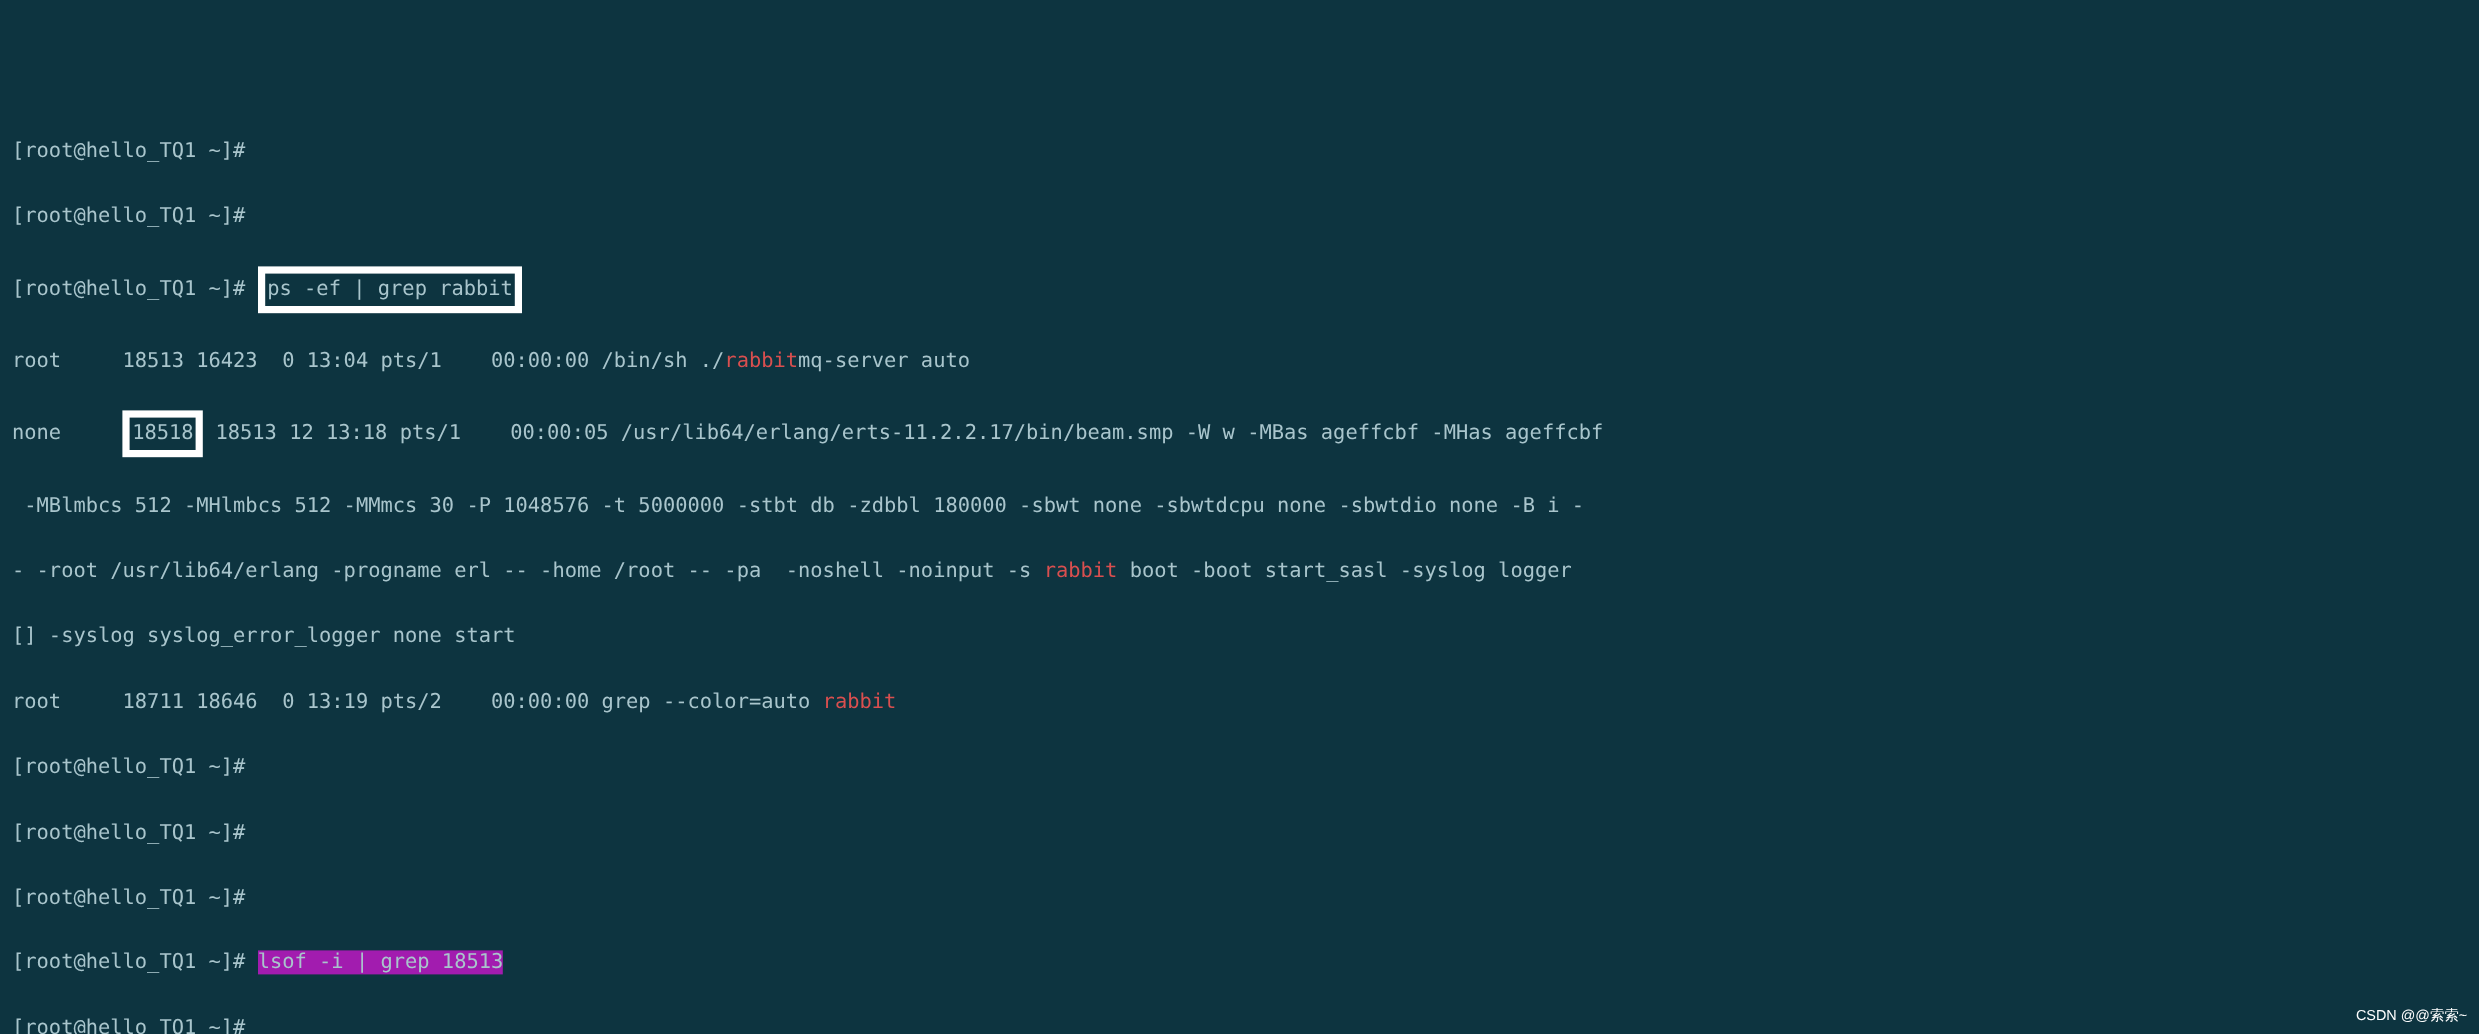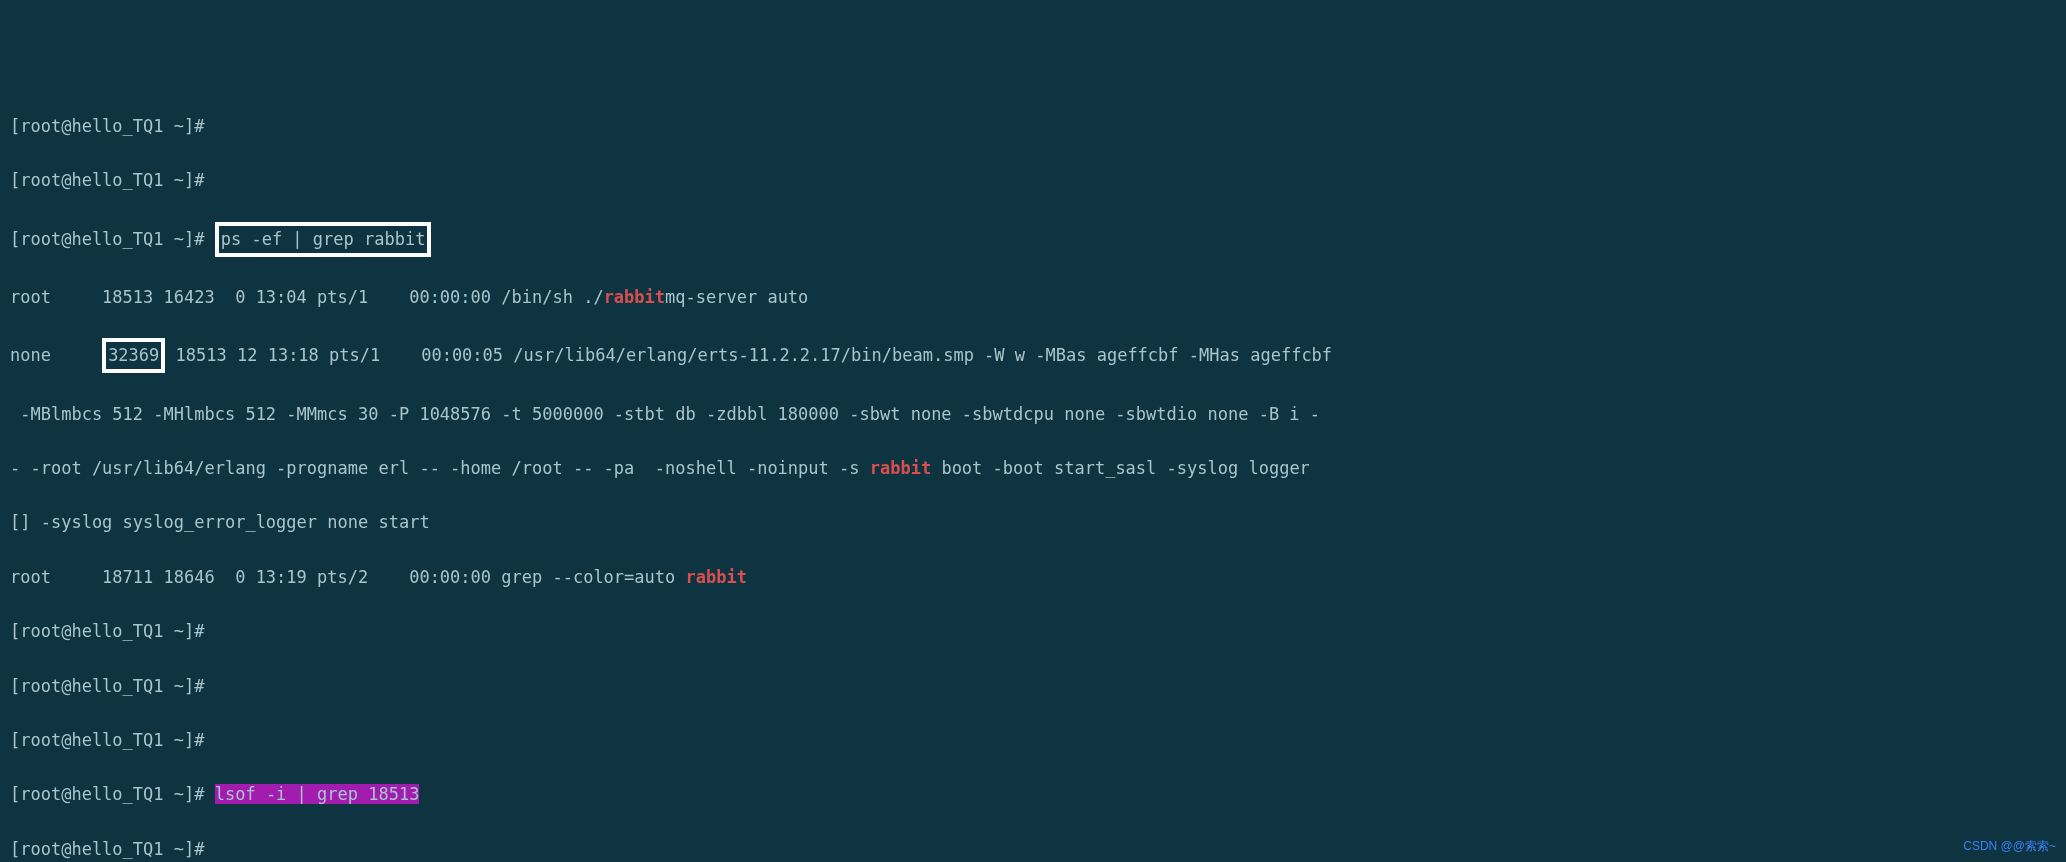--- a/index.html
+++ b/index.html
@@ -15,50 +15,50 @@
       line-height: 1.6;
       padding: 4px 10px;
       white-space: pre;
       overflow: hidden;
     }
     .line {
       white-space: pre;
     }
     .highlight-red {
       color: #d94f4f;
-      font-weight: bold;
+      font-weight: normal;
       margin-top: 10px;
     }
     .box-yellow {
-      border: 4px solid #ffffff;
+      border: 6px solid #ffffff;
       padding: 0px 2px;
       display: inline-block;
     }
     .sel {
       background-color: #a21caf;
     }
     .watermark {
       position: fixed;
       bottom: 6px;
       right: 10px;
-      color: #3b82f6;
+      color: #ffffff;
       font-size: 12px;
       font-family: sans-serif;
     }
   </style>
 </head>
 <body>
 
 
 
 <div class="line"><span>[root@hello_TQ1 ~]#</span></div>
 <div class="line"><span>[root@hello_TQ1 ~]# </span></div>
 <div class="line"><span>[root@hello_TQ1 ~]# </span><span class="box-yellow"><span>ps -ef | grep rabbit</span></span></div>
 <div class="line"><span>root     18513 16423  0 13:04 pts/1    00:00:00 /bin/sh ./</span><span class="highlight-red">rabbit</span><span>mq-server auto</span></div>
-<div class="line"><span>none     </span><span class="box-yellow"><span>32369</span></span><span> 18513 12 13:18 pts/1    00:00:05 /usr/lib64/erlang/erts-11.2.2.17/bin/beam.smp -W w -MBas ageffcbf -MHas ageffcbf</span></div>
+<div class="line"><span>none     </span><span class="box-yellow"><span>18518</span></span><span> 18513 12 13:18 pts/1    00:00:05 /usr/lib64/erlang/erts-11.2.2.17/bin/beam.smp -W w -MBas ageffcbf -MHas ageffcbf</span></div>
 <div class="line"><span> -MBlmbcs 512 -MHlmbcs 512 -MMmcs 30 -P 1048576 -t 5000000 -stbt db -zdbbl 180000 -sbwt none -sbwtdcpu none -sbwtdio none -B i -</span></div>
 <div class="line"><span>- -root /usr/lib64/erlang -progname erl -- -home /root -- -pa  -noshell -noinput -s </span><span class="highlight-red">rabbit</span><span> boot -boot start_sasl -syslog logger</span></div>
 <div class="line"><span>[] -syslog syslog_error_logger none start</span></div>
 <div class="line"><span>root     18711 18646  0 13:19 pts/2    00:00:00 grep --color=auto </span><span class="highlight-red">rabbit</span></div>
 <div class="line"><span>[root@hello_TQ1 ~]# </span></div>
 <div class="line"><span>[root@hello_TQ1 ~]# </span></div>
 <div class="line"><span>[root@hello_TQ1 ~]# </span></div>
 <div class="line"><span>[root@hello_TQ1 ~]# </span><span class="sel">lsof -i | grep 18513</span></div>
 <div class="line"><span>[root@hello_TQ1 ~]# </span></div>
 

